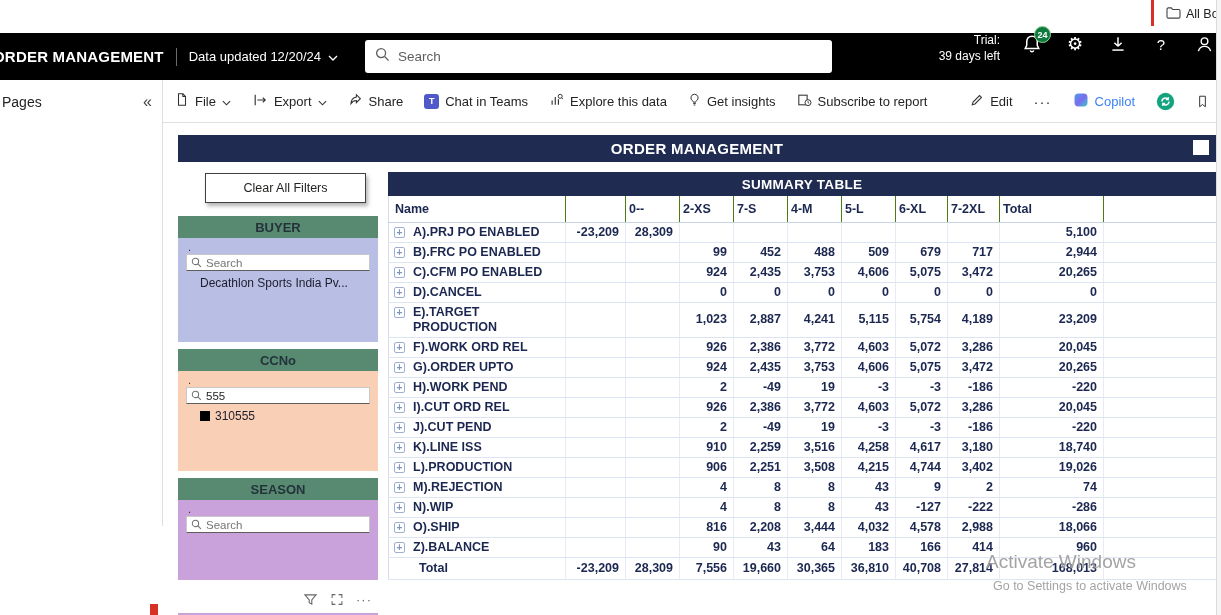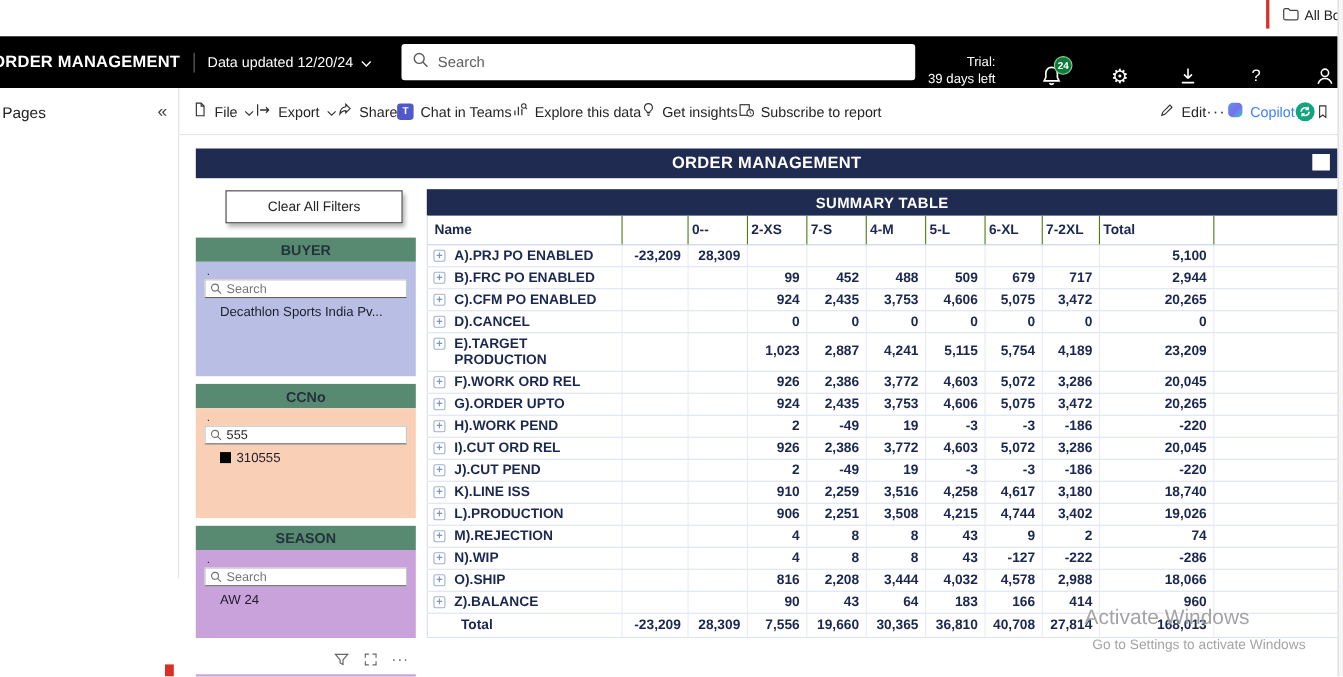--- a/index.html
+++ b/index.html
@@ -13,29 +13,29 @@
 
   
   .appbar{position:absolute;left:0;top:33px;width:100%;height:47px;background:#000;color:#fff}
   .ab-left{position:absolute;left:0;top:0;height:100%;display:flex;align-items:center;overflow:hidden}
   .app-title{font-size:15px;font-weight:bold;letter-spacing:.2px;margin-left:-7px;white-space:nowrap}
   .ab-divider{width:1px;height:18px;background:#6b6b6b;margin:0 12px}
   .updated{display:flex;align-items:center;gap:7px;font-size:13px;color:#fff;background:none;border:none;cursor:pointer;font-family:inherit}
   .searchpill{position:absolute;left:365px;top:7px;width:467px;height:33px;background:#fff;border-radius:3px;display:flex;align-items:center;padding:0 10px;gap:8px}
   .searchpill input{border:none;outline:none;font-size:13.5px;flex:1;color:#323130;font-family:inherit;background:transparent}
   .searchpill input::placeholder{color:#605e5c}
-  .ab-right{position:absolute;right:6px;top:0;height:100%;display:flex;align-items:flex-end;gap:40px}
+  .ab-right{position:absolute;right:6px;top:0;height:100%;display:flex;align-items:flex-start;gap:21px}
   .trial{text-align:right;font-size:12px;line-height:1.3;white-space:nowrap}
   .abicon{position:relative;display:inline-flex;align-items:center;justify-content:center;width:22px;height:22px;cursor:pointer}
   .gearglyph{font-size:18px;color:#fff;line-height:1}
   .badge{position:absolute;top:-7px;right:-8px;min-width:17px;height:17px;border-radius:9px;background:#0e7a3d;border:1.5px solid #8fd18f;color:#fff;font-size:9px;font-weight:bold;display:flex;align-items:center;justify-content:center;padding:0 2px}
   .help{font-size:15px;color:#fff}
 
   
-  .actionbar{position:absolute;left:163px;top:80px;width:1058px;height:43px;background:#fff;border-bottom:1px solid #e1dfdd;display:flex;align-items:center;padding:0 12px;font-size:13px;color:#252423;white-space:nowrap}
+  .actionbar{position:absolute;left:163px;top:80px;width:1058px;height:43px;background:#fff;border-bottom:1px solid #e1dfdd;display:flex;align-items:center;gap:21px;padding:0 12px;font-size:13px;color:#252423;white-space:nowrap}
   .mitem{display:flex;align-items:center;gap:6px;cursor:pointer}
   .mitem svg{flex:0 0 auto}
   .ab-spacer{flex:1}
   .teams-ic{width:15px;height:15px;border-radius:3px;background:#5059c9;color:#fff;font-size:9px;font-weight:bold;display:inline-flex;align-items:center;justify-content:center}
   .copilot-lab{color:#3b82f6}
   .more-dots{font-size:15px;letter-spacing:1px;color:#323130;cursor:pointer}
 
   
   .sidebar{position:absolute;left:0;top:80px;width:163px;height:446px;background:#fff;border-right:1px solid #e1dfdd;overflow:hidden}
   .pages-head{display:flex;align-items:center;justify-content:space-between;padding:13px 10px 8px 2px;font-size:14px;color:#252423}
@@ -304,23 +304,20 @@
               <div class="fdot">.</div>
               <div class="fsearch">
                 <span class="fsic">
                   <svg width="11" height="11" viewBox="0 0 16 16">
                     <circle cx="6.5" cy="6.5" r="4.6" fill="none" stroke="#707070" stroke-width="1.5"></circle>
                     <line x1="10" y1="10" x2="14.4" y2="14.4" stroke="#707070" stroke-width="1.5"></line>
                   </svg>
                 </span>
                 <input class="fsin" type="text" placeholder="Search" style="">
               </div>
-              <div class="fitem">
-                <span class="flab">AW 24</span>
-              </div>
             </div>
           </section>
         </div>
       <div class="visual-menu">
         <span class="vmi">
             <svg width="15" height="13" viewBox="0 0 16 14">
               <path d="M2 2h12l-4.6 5.4V12l-2.8-1.6V7.4z" fill="none" stroke="#666" stroke-width="1.2"></path>
             </svg>
           </span>
         <span class="vmi">

